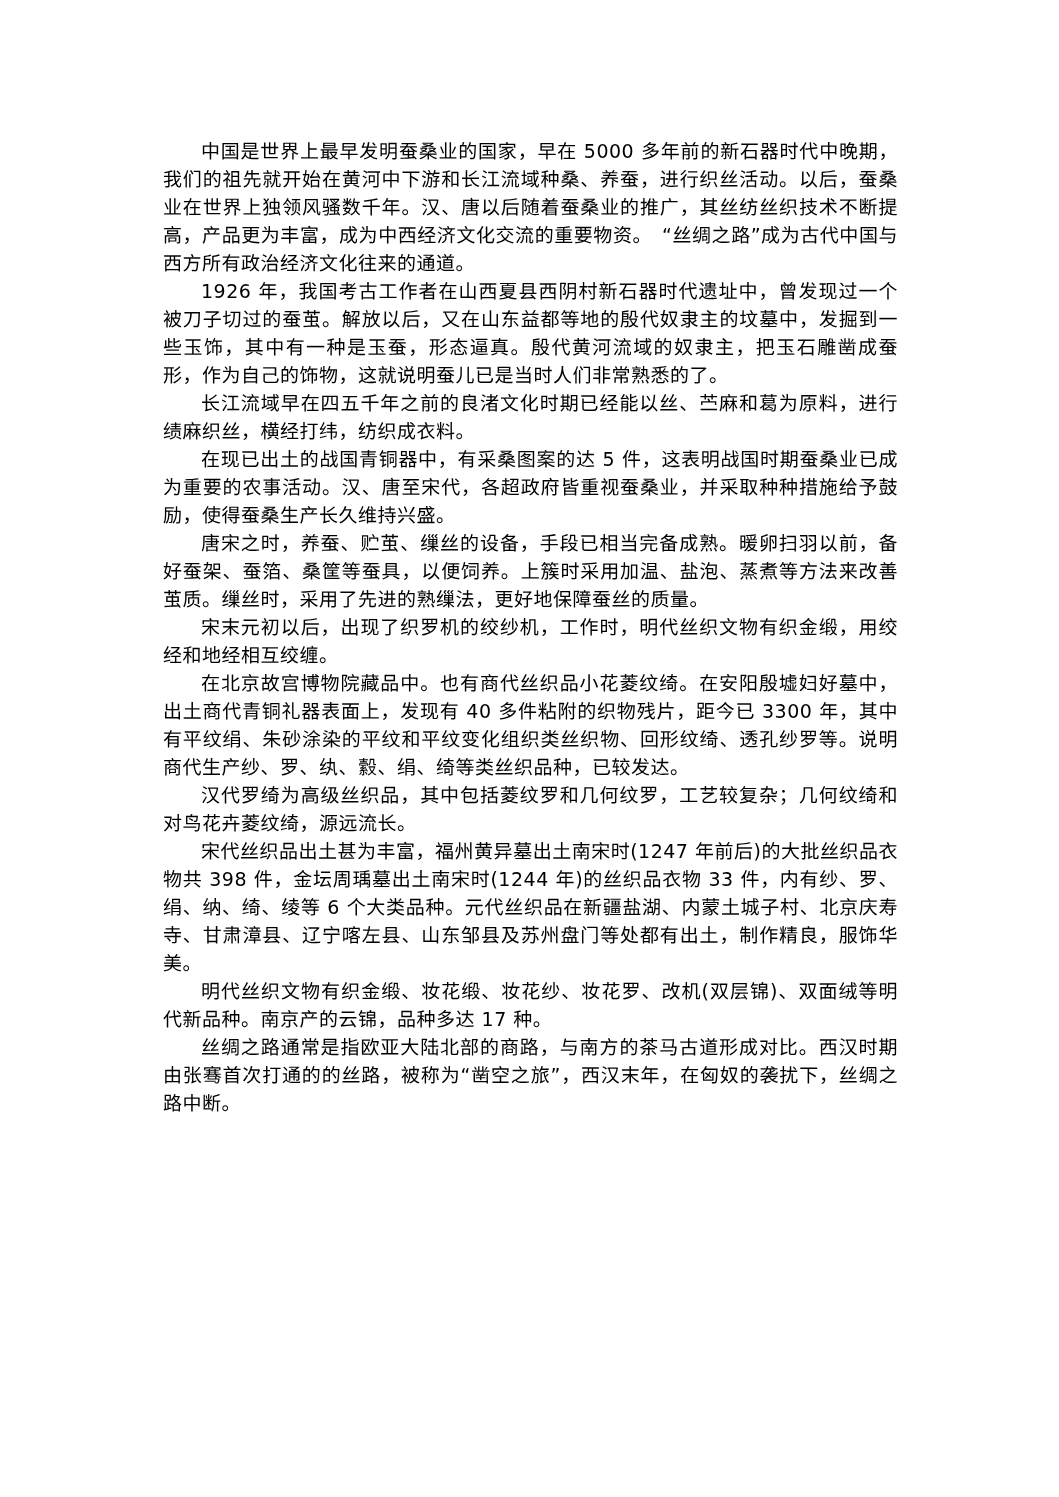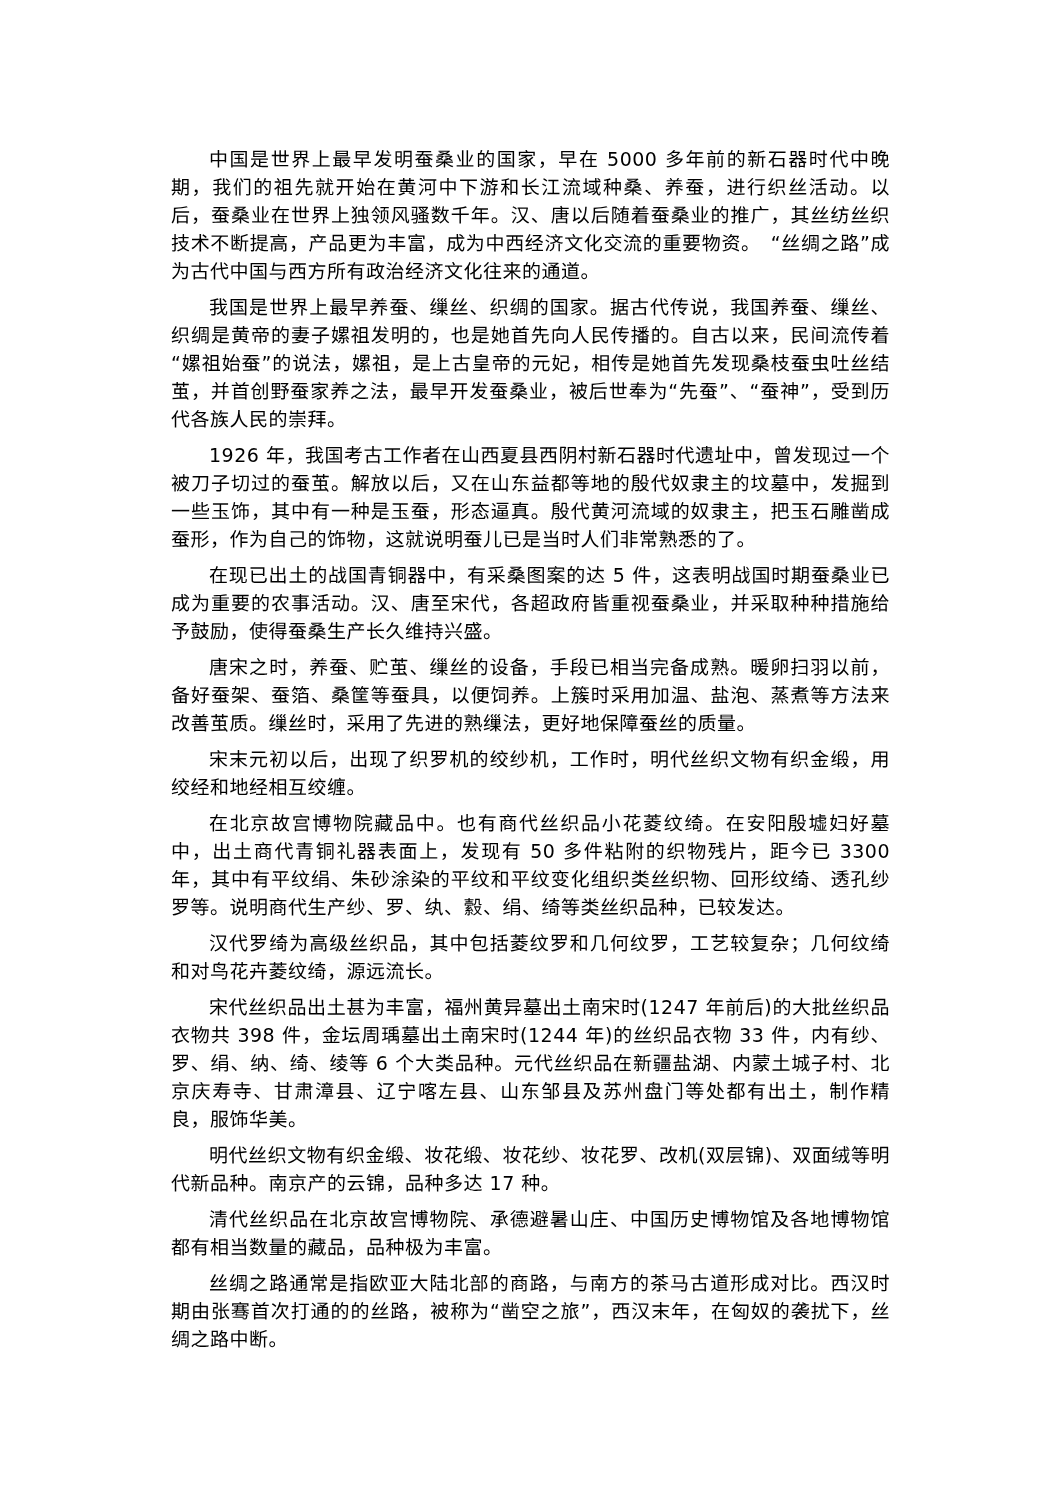--- a/index.html
+++ b/index.html
@@ -19,42 +19,41 @@
     height: 1497px;
     background: #ffffff;
     box-sizing: border-box;
     padding: 137px 161px 0 163px;
   }
   .text-block {
     width: 735px;
     color: #000000;
   }
   .text-block p {
-    margin: 8px;
+    margin: 0;
     padding: 0;
     font-size: 19px;
     line-height: 28px;
     text-align: justify;
     text-justify: inter-ideograph;
     text-indent: 2em;
     letter-spacing: 0.5px;
     word-break: break-all;
   }
 </style>
 </head>
 <body>
 
 <div class="page">
   <div class="text-block">
     <p>中国是世界上最早发明蚕桑业的国家，早在 5000 多年前的新石器时代中晚期，我们的祖先就开始在黄河中下游和长江流域种桑、养蚕，进行织丝活动。以后，蚕桑业在世界上独领风骚数千年。汉、唐以后随着蚕桑业的推广，其丝纺丝织技术不断提高，产品更为丰富，成为中西经济文化交流的重要物资。　“丝绸之路”成为古代中国与西方所有政治经济文化往来的通道。</p>
-    <p>我国是世界上最早养蚕、缫丝、织绸的国家。据古代传说，我国养蚕、缫丝、织绸是黄帝的妻子嫘祖发明的，也是她首先向人民传播的。自古以来，民间流传着“嫘祖始蚕”的说法，嫘祖，是上古皇帝的元妃，相传是她首先发现桑枝蚕虫吐丝结茧，并首创野蚕家养之法，最早开发蚕桑业，被后世奉为“先蚕”、“蚕神”，受到历代各族人民的崇拜。</p>
     <p>1926 年，我国考古工作者在山西夏县西阴村新石器时代遗址中，曾发现过一个被刀子切过的蚕茧。解放以后，又在山东益都等地的殷代奴隶主的坟墓中，发掘到一些玉饰，其中有一种是玉蚕，形态逼真。殷代黄河流域的奴隶主，把玉石雕凿成蚕形，作为自己的饰物，这就说明蚕儿已是当时人们非常熟悉的了。</p>
+    <p>长江流域早在四五千年之前的良渚文化时期已经能以丝、苎麻和葛为原料，进行绩麻织丝，横经打纬，纺织成衣料。</p>
     <p>在现已出土的战国青铜器中，有采桑图案的达 5 件，这表明战国时期蚕桑业已成为重要的农事活动。汉、唐至宋代，各超政府皆重视蚕桑业，并采取种种措施给予鼓励，使得蚕桑生产长久维持兴盛。</p>
     <p>唐宋之时，养蚕、贮茧、缫丝的设备，手段已相当完备成熟。暖卵扫羽以前，备好蚕架、蚕箔、桑筐等蚕具，以便饲养。上簇时采用加温、盐泡、蒸煮等方法来改善茧质。缫丝时，采用了先进的熟缫法，更好地保障蚕丝的质量。</p>
     <p>宋末元初以后，出现了织罗机的绞纱机，工作时，明代丝织文物有织金缎，用绞经和地经相互绞缠。</p>
-    <p>在北京故宫博物院藏品中。也有商代丝织品小花菱纹绮。在安阳殷墟妇好墓中，出土商代青铜礼器表面上，发现有 50 多件粘附的织物残片，距今已 3300 年，其中有平纹绢、朱砂涂染的平纹和平纹变化组织类丝织物、回形纹绮、透孔纱罗等。说明商代生产纱、罗、纨、縠、绢、绮等类丝织品种，已较发达。</p>
+    <p>在北京故宫博物院藏品中。也有商代丝织品小花菱纹绮。在安阳殷墟妇好墓中，出土商代青铜礼器表面上，发现有 40 多件粘附的织物残片，距今已 3300 年，其中有平纹绢、朱砂涂染的平纹和平纹变化组织类丝织物、回形纹绮、透孔纱罗等。说明商代生产纱、罗、纨、縠、绢、绮等类丝织品种，已较发达。</p>
     <p>汉代罗绮为高级丝织品，其中包括菱纹罗和几何纹罗，工艺较复杂；几何纹绮和对鸟花卉菱纹绮，源远流长。</p>
     <p>宋代丝织品出土甚为丰富，福州黄异墓出土南宋时(1247 年前后)的大批丝织品衣物共 398 件，金坛周瑀墓出土南宋时(1244 年)的丝织品衣物 33 件，内有纱、罗、绢、纳、绮、绫等 6 个大类品种。元代丝织品在新疆盐湖、内蒙土城子村、北京庆寿寺、甘肃漳县、辽宁喀左县、山东邹县及苏州盘门等处都有出土，制作精良，服饰华美。</p>
     <p>明代丝织文物有织金缎、妆花缎、妆花纱、妆花罗、改机(双层锦)、双面绒等明代新品种。南京产的云锦，品种多达 17 种。</p>
-    <p>清代丝织品在北京故宫博物院、承德避暑山庄、中国历史博物馆及各地博物馆都有相当数量的藏品，品种极为丰富。</p>
     <p>丝绸之路通常是指欧亚大陆北部的商路，与南方的茶马古道形成对比。西汉时期由张骞首次打通的的丝路，被称为“凿空之旅”，西汉末年，在匈奴的袭扰下，丝绸之路中断。</p>
   </div>
 </div>
 
 </body></html>

